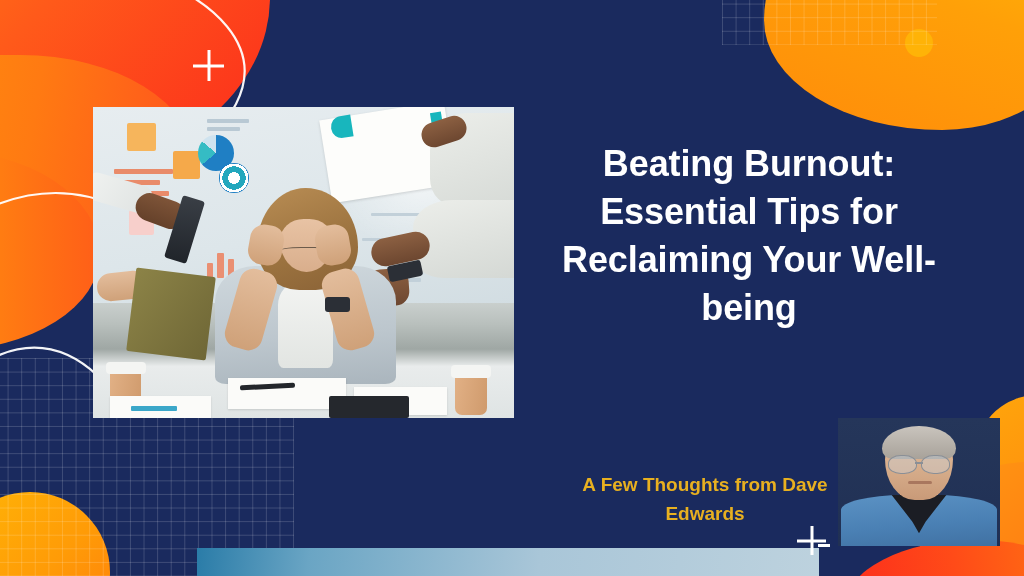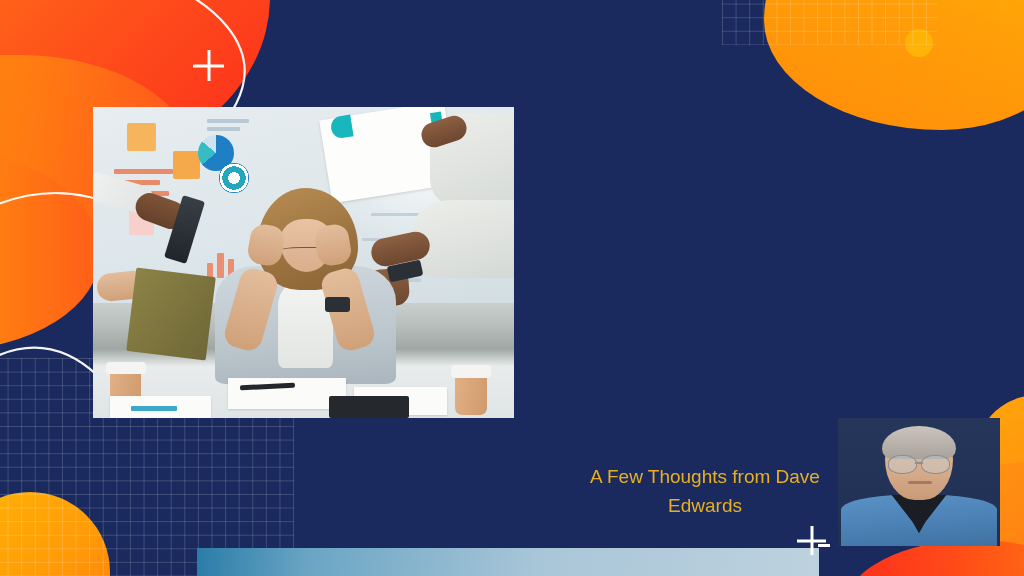--- a/index.html
+++ b/index.html
@@ -261,24 +261,24 @@
     letter-spacing: -0.1px;
   }
   #subtitle-block {
     position: absolute;
     left: 555px;
     top: 458px;
     width: 300px;
     text-align: center;
   }
   #slide-subtitle {
-    margin: 4px;
+    margin: 12px;
     color: #e8b020;
     font-size: 19px;
-    font-weight: normal;
+    font-weight: bold;
     line-height: 1.55;
   }
 
   
   #bottom-panel {
     position: absolute;
     left: 197px;
     top: 548px;
     width: 622px;
     height: 28px;
@@ -459,20 +459,23 @@
     <div class="coffee-cup" style="left:86%;top:85%;width:7.5%;height:14%;"></div>
     <div class="coffee-lid" style="left:85%;top:83%;width:9.5%;height:4%;"></div>
     <div class="doc-sheet" style="left:32%;top:87%;width:28%;height:10%;"></div>
     <div style="position:absolute;left:35%;top:89%;width:13%;height:1.6%;background:#23262b;border-radius:2px;transform:rotate(-3deg);"></div>
     <div class="doc-sheet" style="left:4%;top:93%;width:24%;height:7%;"></div>
     <div class="doc-sheet" style="left:62%;top:90%;width:22%;height:9%;"></div>
     <div style="position:absolute;left:56%;top:93%;width:19%;height:7%;background:#25282d;border-radius:2px;"></div>
     <div class="wb-bar" style="left:9%;top:96%;width:11%;height:1.6%;background:#3ba7c9;"></div>
   </div>
 
+  <div id="title-block">
+    <h1 id="slide-title">Beating Burnout: Essential Tips for Reclaiming Your Well-being</h1>
+  </div>
 
   <div id="subtitle-block">
     <p id="slide-subtitle">A Few Thoughts from Dave Edwards</p>
   </div>
 
   <div id="bottom-panel"></div>
   <div id="dash-mark"></div>
   <div class="plus" id="plus-bottom"></div>
 
   <div class="blob" id="blob-bottomright-orange2"></div>

